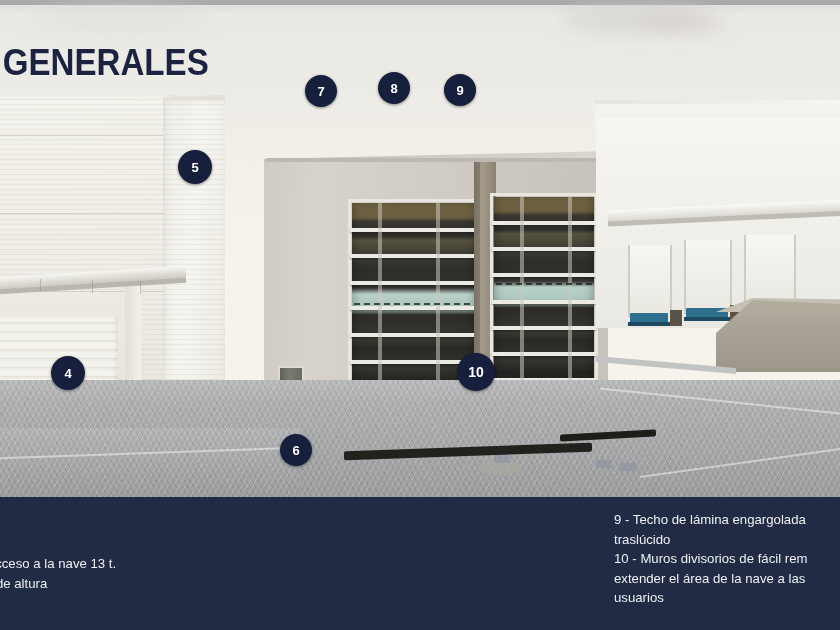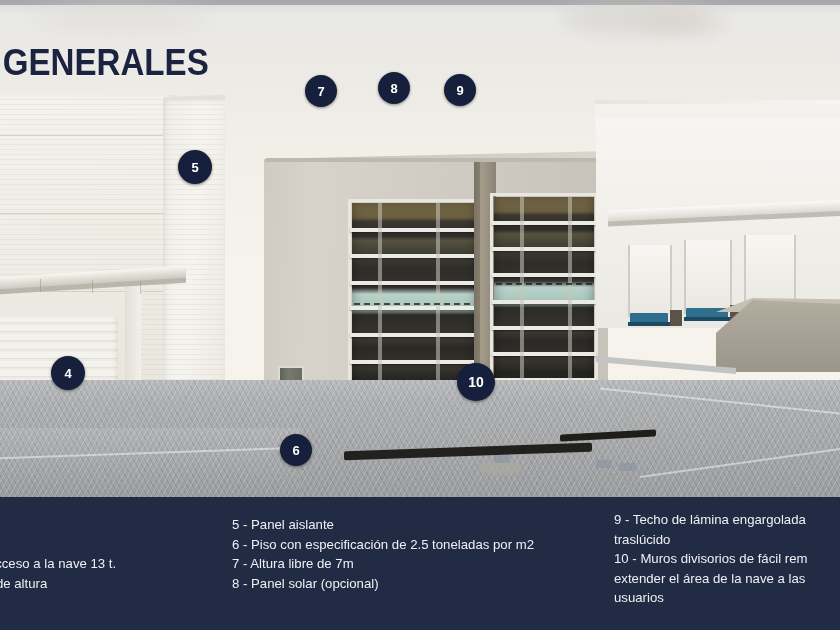--- a/index.html
+++ b/index.html
@@ -278,38 +278,32 @@
     <div class="darkstrip2"></div>
 
     <div class="title">STICAS GENERALES</div>
 
     <div class="marker" style="left:51px;top:356px;width:34px;height:34px">4</div>
     <div class="marker" style="left:178px;top:150px;width:34px;height:34px">5</div>
     <div class="marker" style="left:280px;top:434px;width:32px;height:32px">6</div>
     <div class="marker" style="left:305px;top:75px;width:32px;height:32px">7</div>
     <div class="marker" style="left:378px;top:72px;width:32px;height:32px">8</div>
     <div class="marker" style="left:444px;top:74px;width:32px;height:32px">9</div>
-    <div class="marker big" style="left:457px;top:363px;width:38px;height:38px">10</div>
+    <div class="marker big" style="left:457px;top:353px;width:38px;height:38px">10</div>
   </div>
 
   <div class="footer">
 
     <div class="fcol col1">
       <p>ica 5 kVA</p>
       <div class="gap"></div>
       <p>dock de acceso a la nave 13 t.</p>
       <p>e con 4m de altura</p>
     </div>
 
-    <div class="fcol col2">
-      <p>5 - Panel aislante</p>
-      <p>6 - Piso con especificación de 2.5 toneladas por m2</p>
-      <p>7 - Altura libre de 7m</p>
-      <p>8 - Panel solar (opcional)</p>
-    </div>
 
     <div class="fcol col3">
       <p>9 -  Techo de lámina engargolada</p>
       <p>traslúcido</p>
       <p>10 - Muros divisorios de fácil rem</p>
       <p>extender el área de la nave a las</p>
       <p>usuarios</p>
     </div>
 
   </div>

